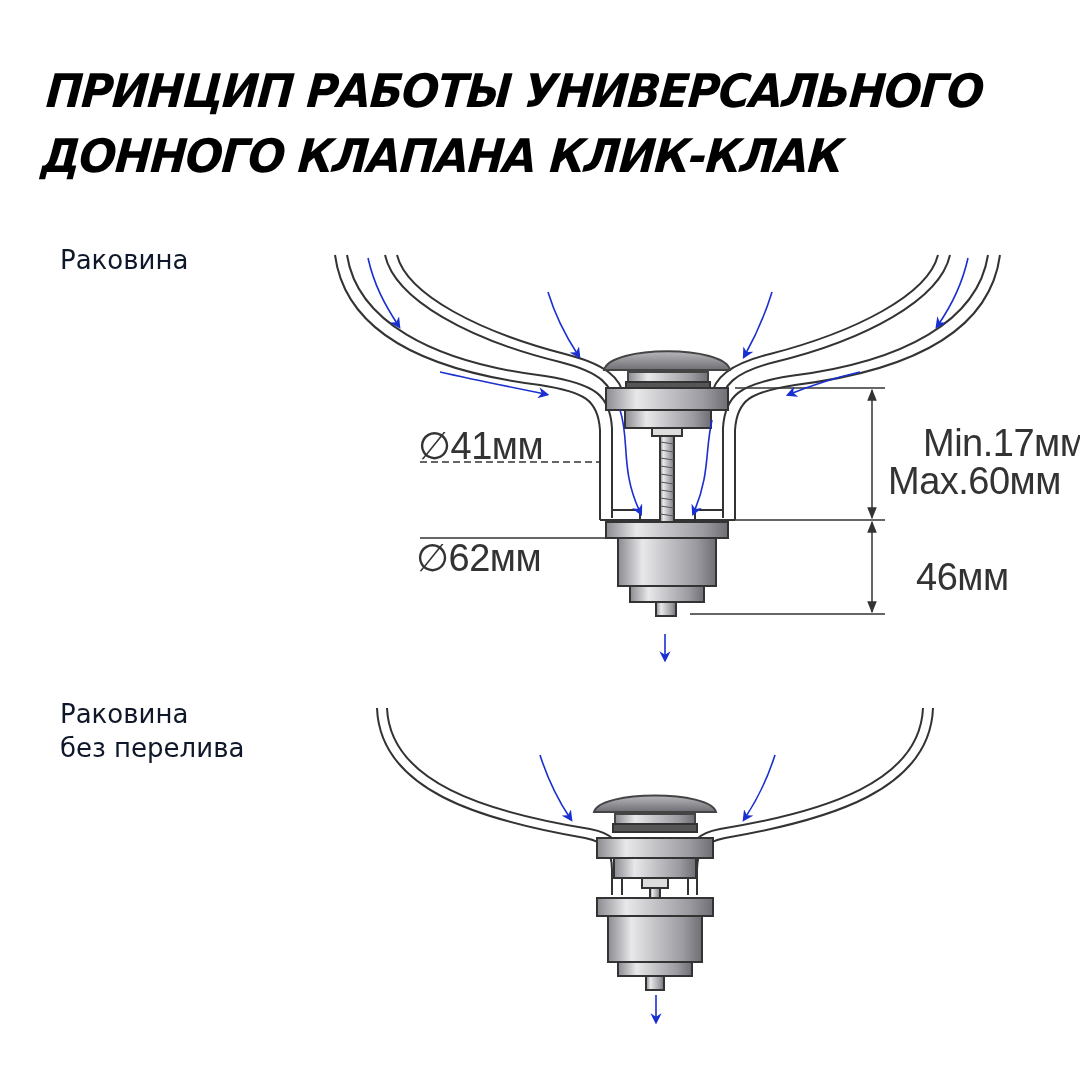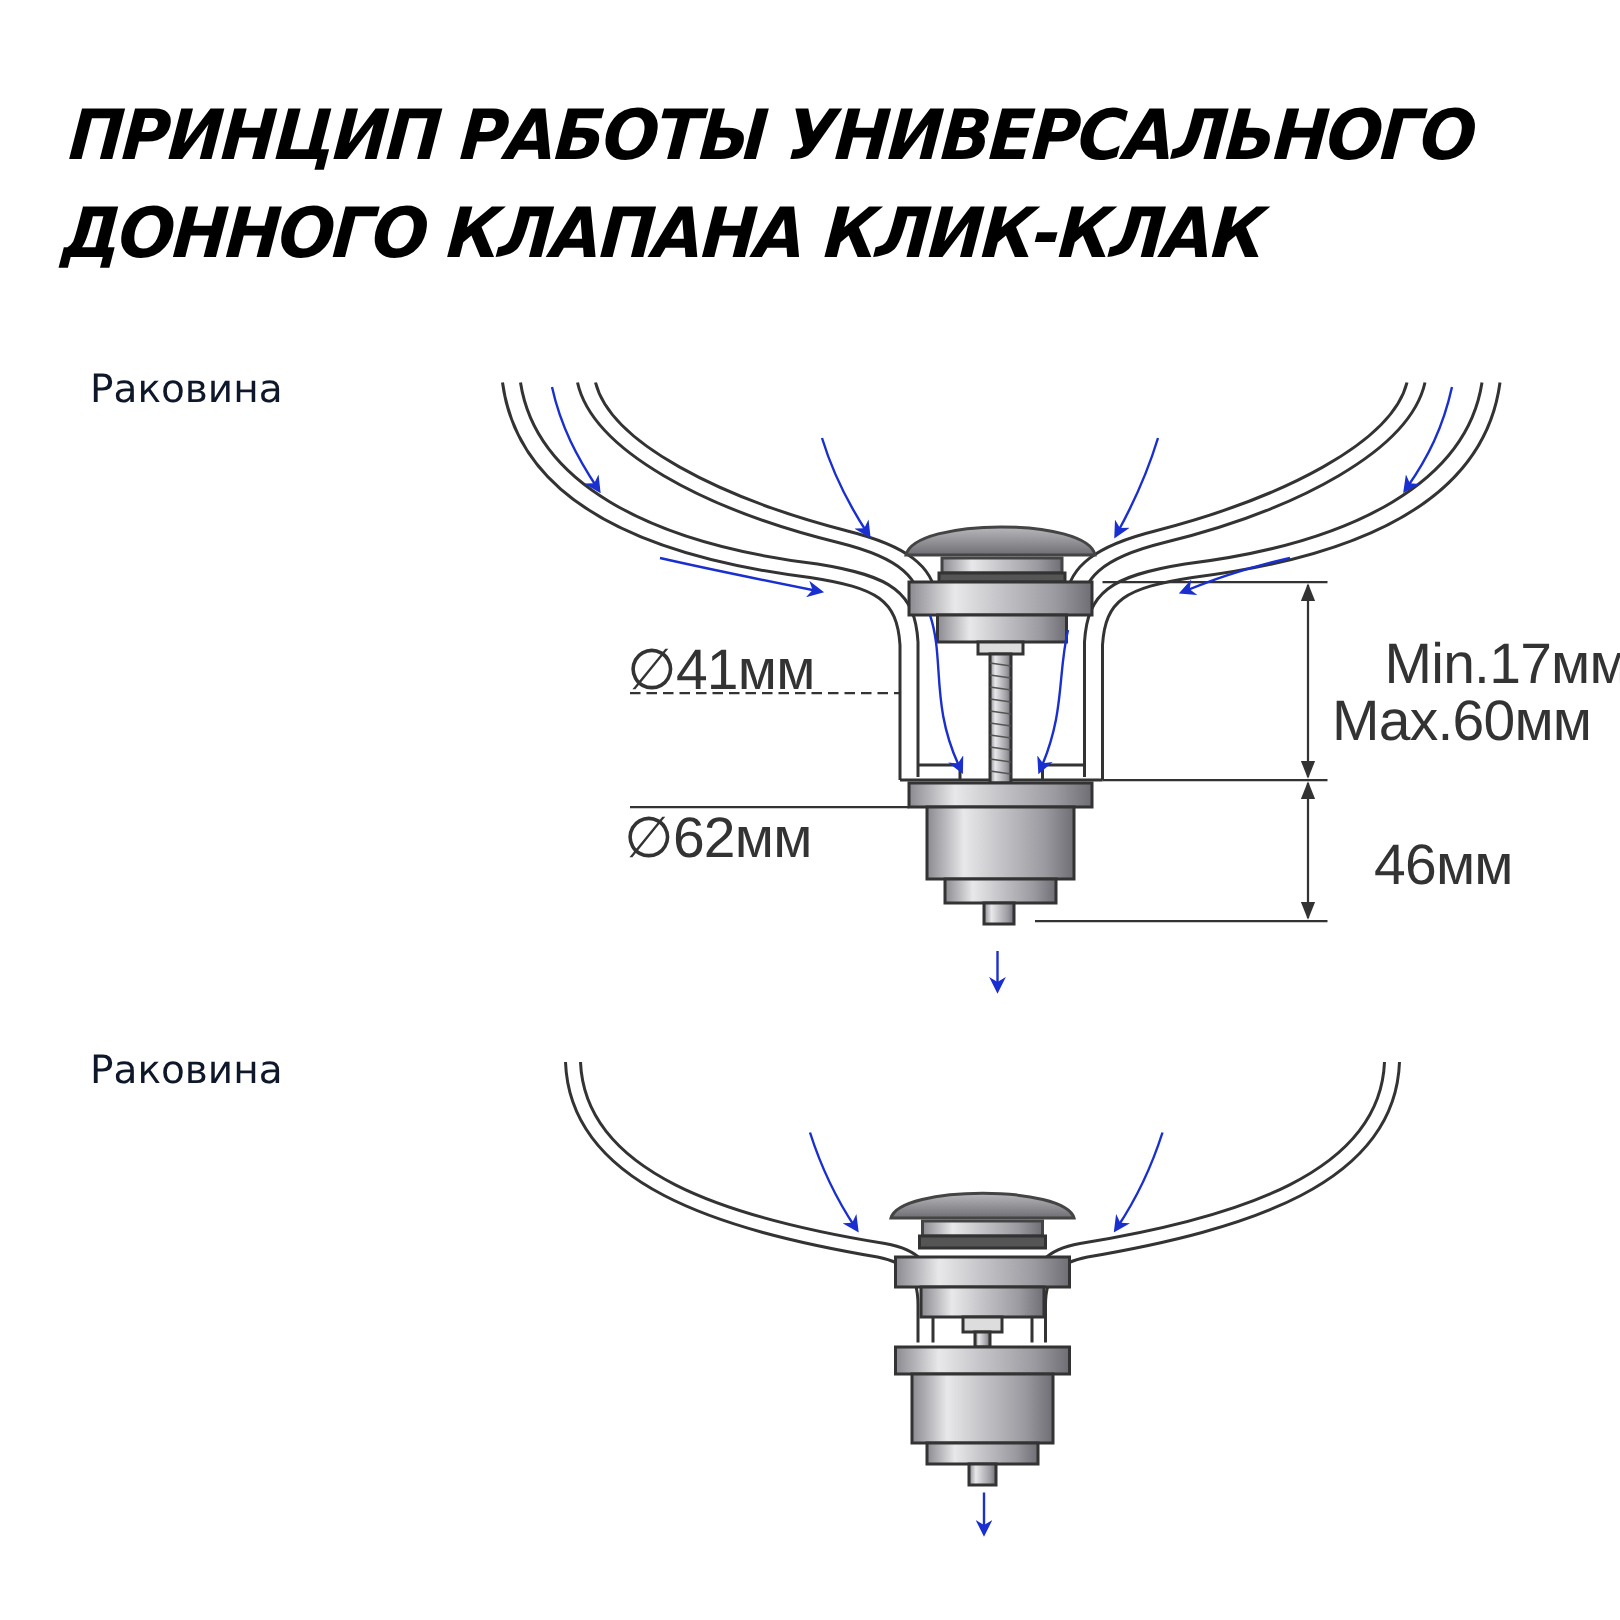--- a/index.html
+++ b/index.html
@@ -29,20 +29,21 @@
   <div>ПРИНЦИП РАБОТЫ УНИВЕРСАЛЬНОГО</div>
   <div>ДОННОГО КЛАПАНА КЛИК-КЛАК</div>
 </div>
 
 <div class="label" style="top:243px;">
   <div>Раковина</div>
 </div>
 
 <div class="label" style="top:697px;">
   <div>Раковина</div>
+  <div>без перелива</div>
 </div>
 
 <div class="dim" style="left:418px; top:424px;">∅41мм</div>
 <div class="dim" style="left:416px; top:500px;margin-top:36px;">∅62мм</div>
 <div class="dim" style="left:888px; top:422px;margin-left:35px;">Min.17мм</div>
 <div class="dim" style="left:888px; top:460px;">Max.60мм</div>
 <div class="dim" style="left:916px; top:556px;">46мм</div>
 
 <svg width="1080" height="1080" viewBox="0 0 1080 1080">
   <defs>

